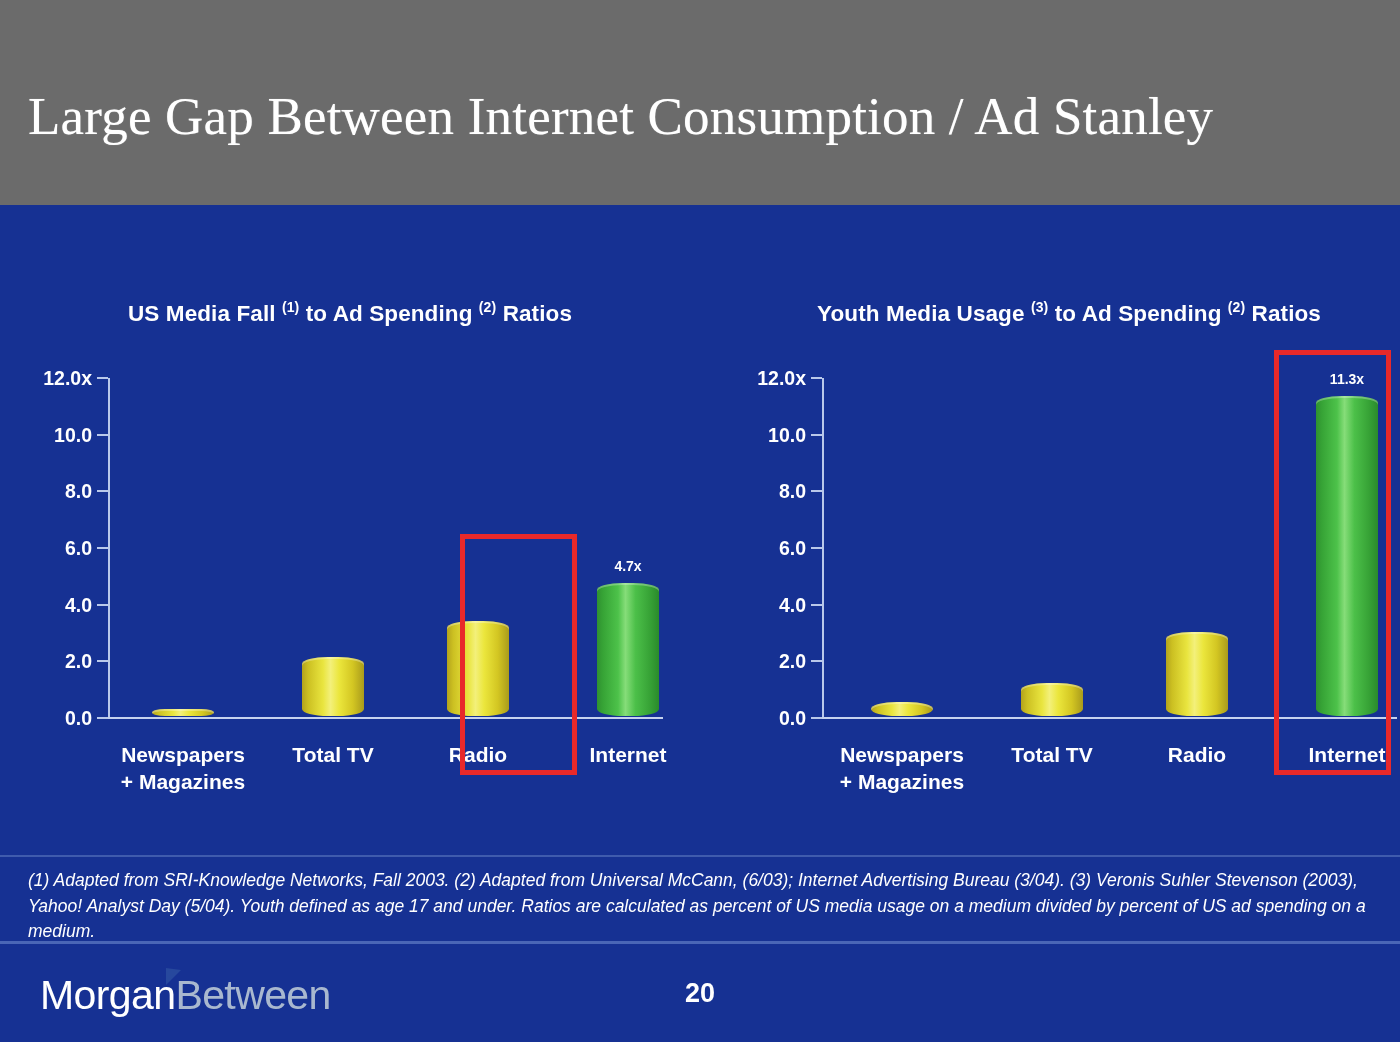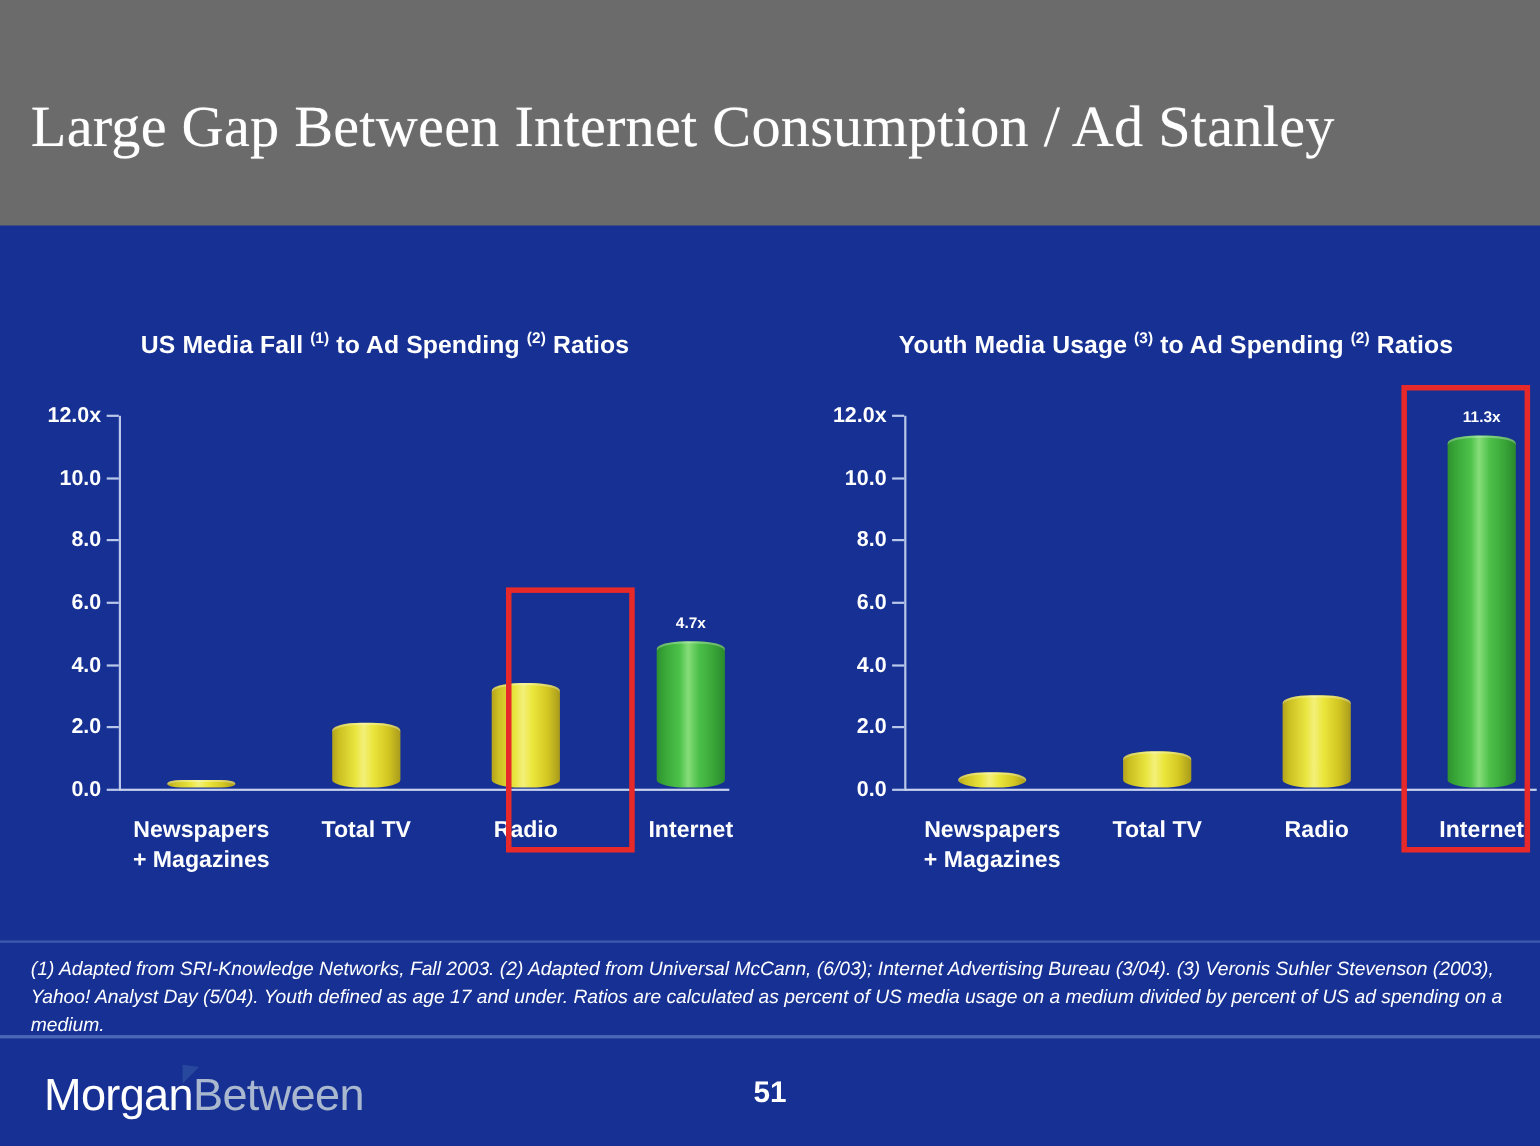--- a/index.html
+++ b/index.html
@@ -343,16 +343,16 @@
 
   <div id="footnote-rule-top"></div>
   <div id="footnote">(1) Adapted from SRI-Knowledge Networks, Fall 2003.  (2) Adapted from Universal McCann, (6/03); Internet Advertising Bureau (3/04). (3) Veronis Suhler Stevenson (2003), Yahoo! Analyst Day (5/04).  Youth defined as age 17 and under.  Ratios are calculated as percent of US media usage on a medium divided by percent of US ad spending on a medium.</div>
   <div id="footnote-rule-bottom"></div>
 
   <div id="ms-logo">
     <span class="ms-morgan">Morgan</span><span class="ms-stanley">Between</span>
   </div>
   <div id="ms-mark"></div>
 
-  <div id="page-number">51</div>
+  <div id="page-number">20</div>
 
 
 </div>
 
 </body></html>

